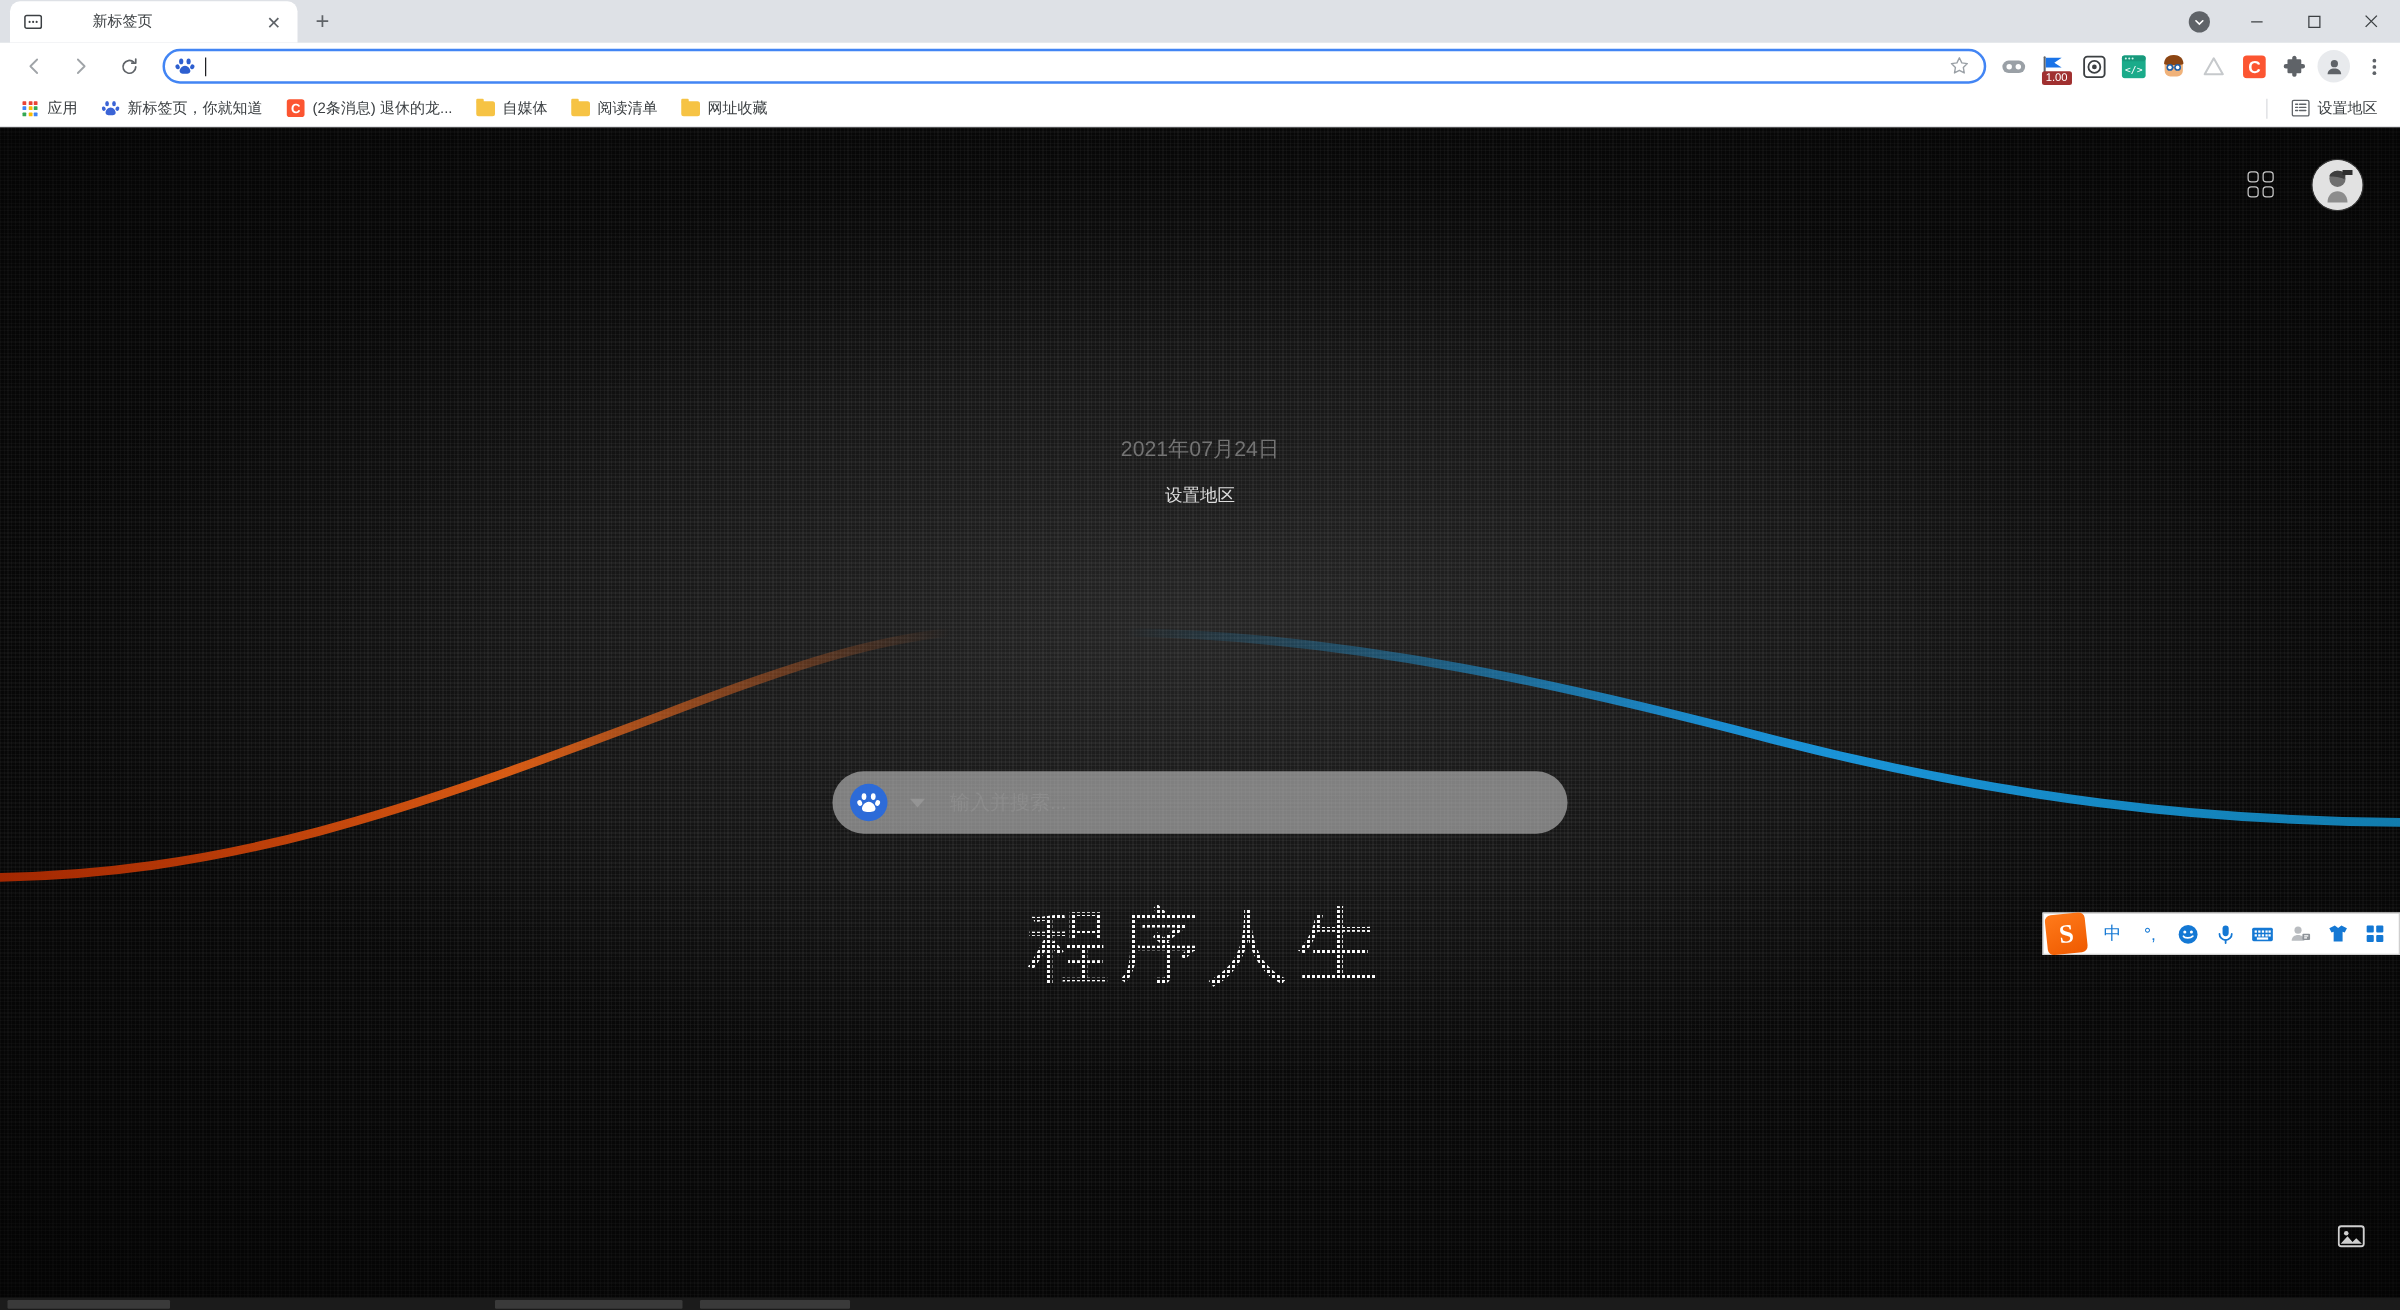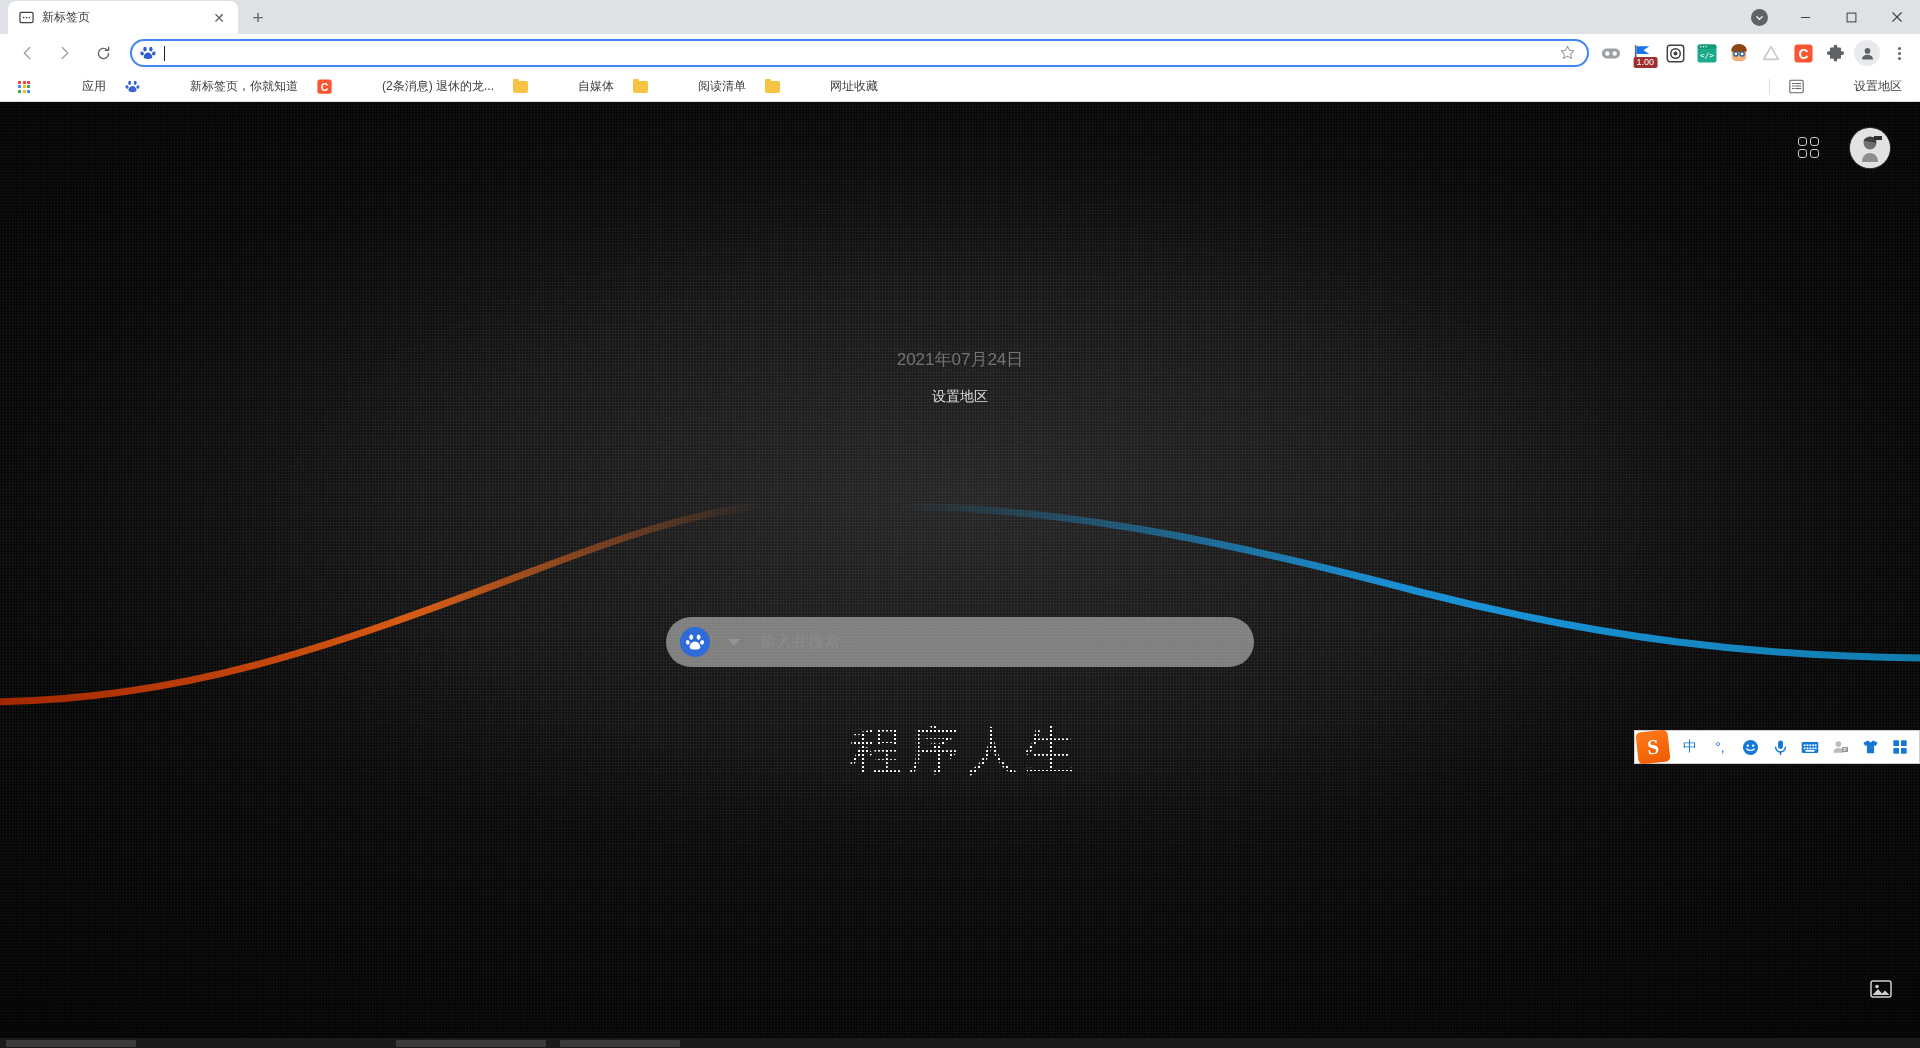--- a/index.html
+++ b/index.html
@@ -27,21 +27,21 @@
     padding: 0 10px;
     position: relative;
   }
   .tab-favicon {
     width: 16px; height: 16px; margin-right: 8px; flex: 0 0 16px;
     display: flex; align-items: center; justify-content: center;
   }
   .tab-favicon svg { display: block; }
   .tab-title {
     font-size: 12px; color: #3c4043; flex: 1;
-    white-space: nowrap; overflow: hidden; text-overflow: ellipsis;
+    white-space: nowrap; overflow: hidden; text-overflow: ellipsis; margin-left: 32px;
   }
   .tab-close {
     width: 18px; height: 18px; border-radius: 50%;
     display: flex; align-items: center; justify-content: center;
     color: #5f6368; font-size: 14px; line-height: 1;
   }
   .new-tab-btn {
     width: 28px; height: 28px; margin-left: 6px; margin-bottom: 3px;
     display: flex; align-items: center; justify-content: center;
     color: #5f6368; font-size: 19px; font-weight: 300; line-height: 1;
@@ -112,21 +112,21 @@
 
   
   .bookmarks {
     height: 30px; background: #ffffff;
     display: flex; align-items: center; padding: 0 8px;
     border-bottom: 1px solid #dadce0;
   }
   .bm {
     display: flex; align-items: center; height: 24px;
     padding: 0 8px; border-radius: 4px; margin-right: 2px;
-    font-size: 12px; color: #3c4043; white-space: nowrap; gap: 44px;
+    font-size: 12px; color: #3c4043; white-space: nowrap;
   }
   .bm-ico { width: 16px; height: 16px; margin-right: 6px; flex: 0 0 16px;
             display: flex; align-items: center; justify-content: center; }
   .bm-spacer { flex: 1; }
   .bm-sep { width: 1px; height: 16px; background: #dadce0; margin: 0 10px; }
 
   
   .apps-grid { display: grid; grid-template-columns: repeat(3, 3px); grid-template-rows: repeat(3, 3px); gap: 1.5px; }
   .apps-grid i { display: block; width: 3px; height: 3px; border-radius: 0.5px; }
 
@@ -210,21 +210,21 @@
   }
   .sb-placeholder {
     margin-left: 20px; font-size: 16px; color: rgba(140,140,140,0.95);
   }
 
   
   .pixel-title {
     position: absolute; left: 0; right: 0; top: 622px;
     text-align: center; z-index: 4;
     font-family: "DejaVu Sans Mono", monospace;
-    font-size: 52px; line-height: 1; color: #fafafa;
+    font-size: 66px; line-height: 1; color: #fafafa;
     letter-spacing: 6px;
     padding-left: 12px;
   }
   .pixel-sub {
     position: absolute; left: 0; right: 0; top: 790px;
     text-align: center; z-index: 4;
     font-family: "DejaVu Sans Mono", monospace;
     font-size: 64px; line-height: 1; color: #f5f5f5;
     letter-spacing: 10px;
   }

